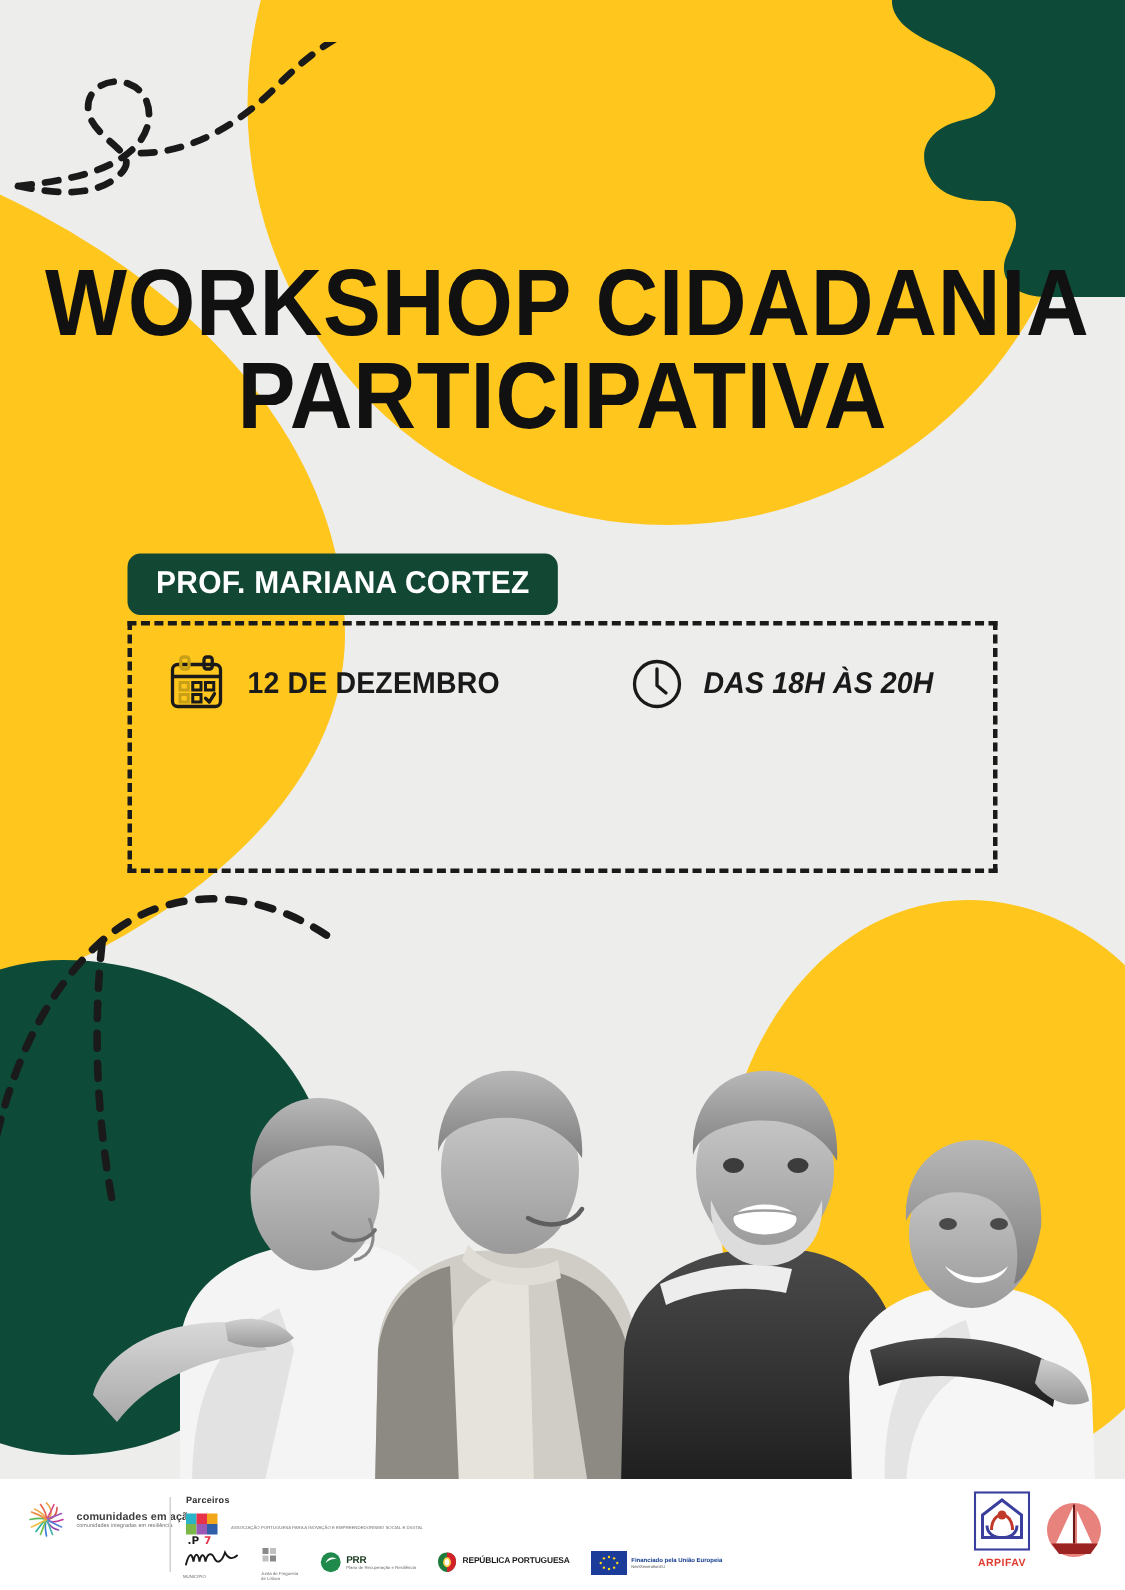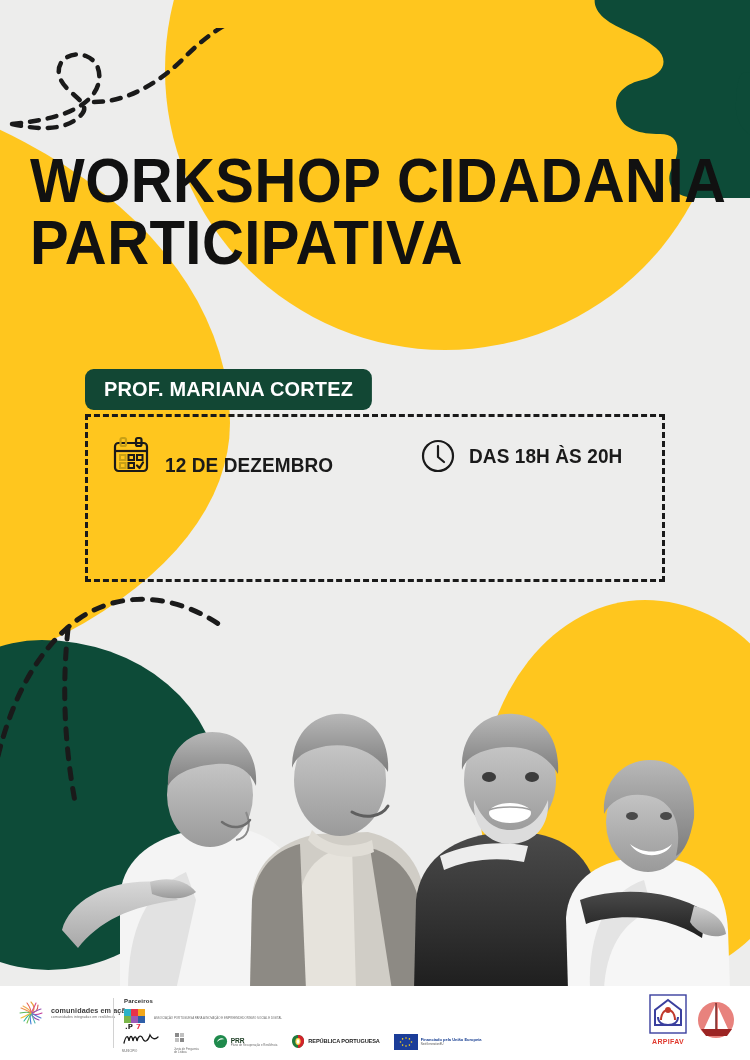--- a/index.html
+++ b/index.html
@@ -58,22 +58,22 @@
   .bottom-strip {
     position:absolute; left:0; right:0; bottom:0; height:72px;
     background:#ffffff;
   }
 
   .dash-curve-top { position:absolute; left:8px; top:28px; width:260px; height:110px; }
   .dash-curve-mid { position:absolute; left:-10px; top:585px; width:250px; height:230px; }
 
   
   .title-block {
-    position:absolute; left:0; right:0; top:150px;
-    text-align:left;
+    position:absolute; left:0; right:0; top:172px;
+    text-align:center;
     z-index:6;
   }
   .title-line {
     font-family:"Liberation Sans Narrow","Liberation Sans", sans-serif;
     font-weight:bold;
     font-size:63px;
     line-height:0.98;
     letter-spacing:0.5px;
     color:#111111;
     transform:scaleX(0.92);
@@ -109,22 +109,22 @@
     position:absolute; left:22px; top:18px;
     display:flex; align-items:center; gap:0;
     width:545px;
   }
   .ic { flex:0 0 auto; display:block; }
   .info-label {
     font-weight:bold; font-size:20px; color:#1a1a1a;
     letter-spacing:0.1px; transform:scaleX(0.95); transform-origin:left center;
     white-space:nowrap;
   }
-  .dt-group { display:flex; align-items:flex-end; gap:13px; }
-  .tm-group { display:flex; align-items:center; gap:13px; margin-left:78px; }
+  .dt-group { display:flex; align-items:center; gap:13px; }
+  .tm-group { display:flex; align-items:center; gap:13px; margin-left:78px;font-style:italic; }
 
   .info-row-loc {
     position:absolute; left:22px; top:82px;
     display:flex; align-items:flex-start; gap:12px;
     width:548px;
   }
   .loc-text { padding-top:2px; }
   .loc-main {
     font-weight:bold; font-size:18.5px; line-height:1.18; color:#1a1a1a;
     transform:scaleX(0.96); transform-origin:left center; white-space:nowrap;

